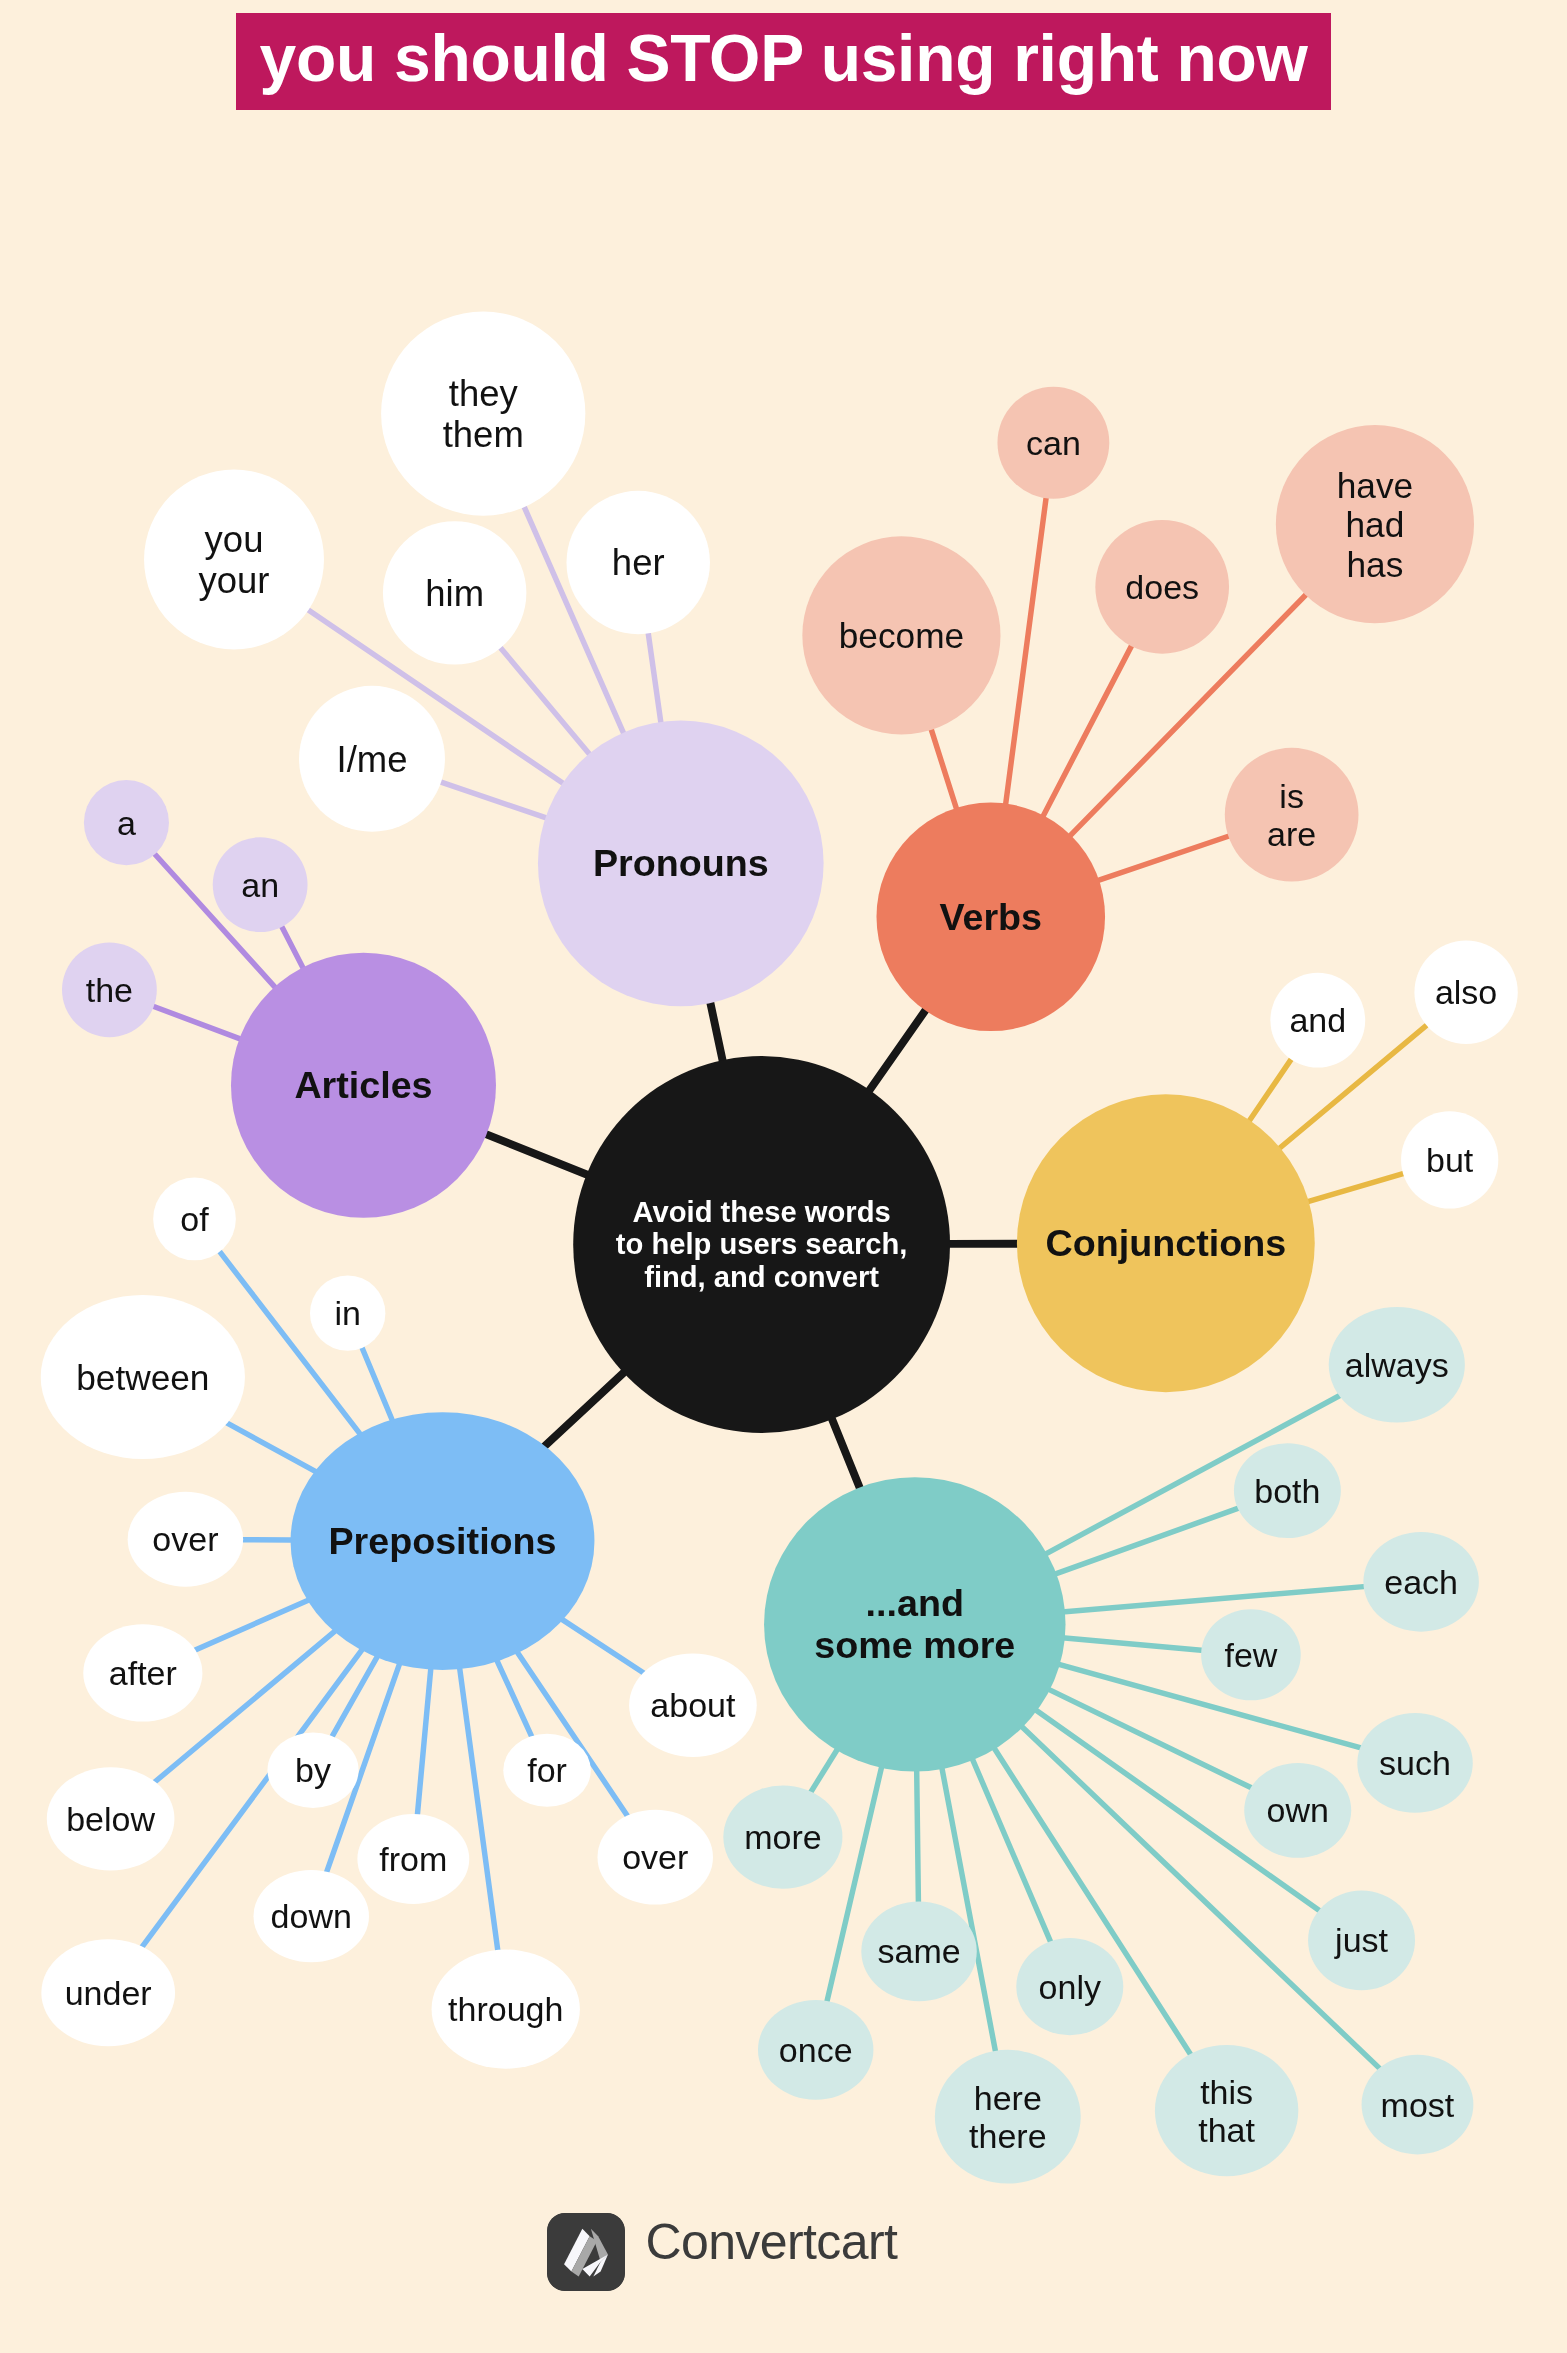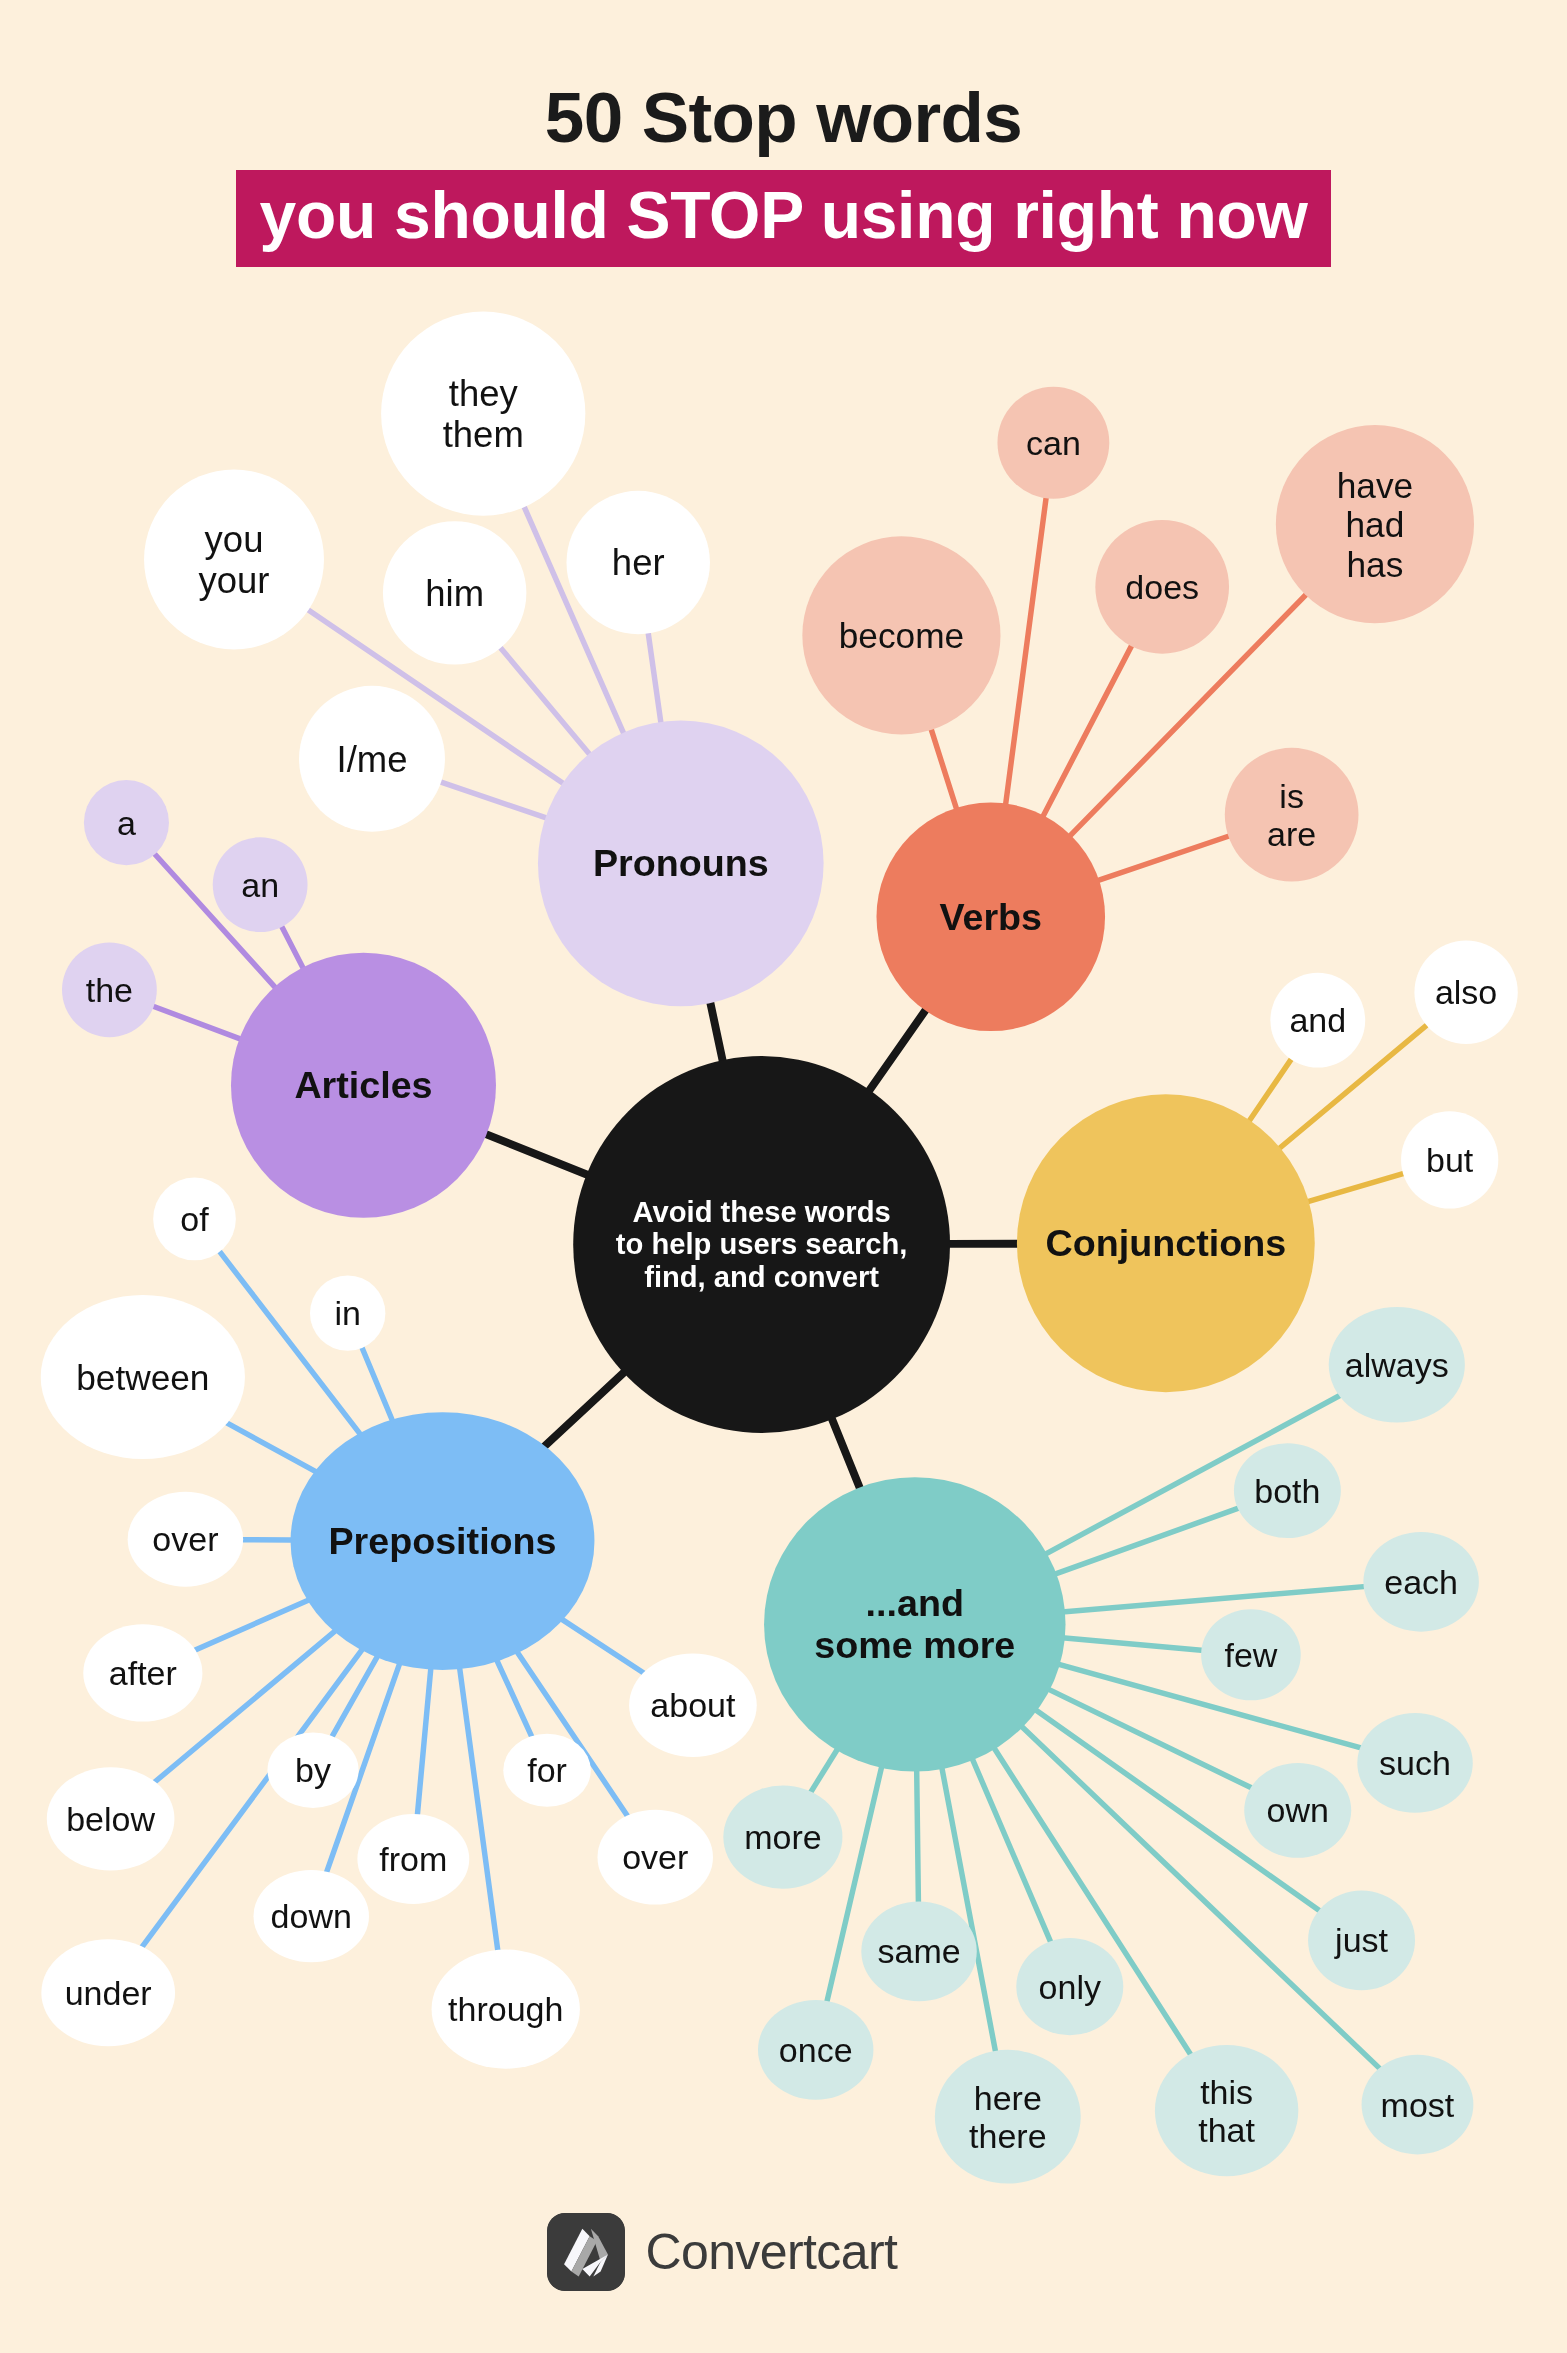--- a/index.html
+++ b/index.html
@@ -66,21 +66,20 @@
   }
   .hub-label { font-weight: 700; }
   .center-label { fill: #FFFFFF; font-weight: 700; }
   
   .footer {
     position: absolute;
     left: 0;
     top: 2213px;
     width: 1444px;
     display: flex;
-    align-items: center;
     justify-content: center;
     gap: 20.7px;
   }
   .logo-mark {
     width: 78px;
     height: 78px;
     border-radius: 18px;
     background: #3B3B3B;
     position: relative;
     overflow: hidden;
@@ -93,21 +92,20 @@
     letter-spacing: -0.6px;
     font-family: "Liberation Sans", sans-serif;
   }
 </style>
 </head>
 <body>
 
 <div id="poster">
 
   <div class="header">
-    <div class="title-main">50 Stop words</div>
     <div class="title-band-wrap">
       <div class="title-band">you should STOP using right now</div>
     </div>
   </div>
 
   <svg id="map" viewBox="0 0 2578 3872">
     <g id="links">
         <line x1="1188.6736954099304" y1="1743.7474212182433" x2="1168.7634889634398" y2="1649.8850193990736" stroke="#171717" stroke-width="13" stroke-linecap="round"></line>
         <line x1="925.6968600936127" y1="1287.8209932609611" x2="507.36963704742686" y2="1003.2446510526713" stroke="#CFC0E8" stroke-width="9" stroke-linecap="round"></line>
         <line x1="1025.5026076213376" y1="1204.8367065839689" x2="862.5555826366607" y2="833.8188650803968" stroke="#CFC0E8" stroke-width="9" stroke-linecap="round"></line>

